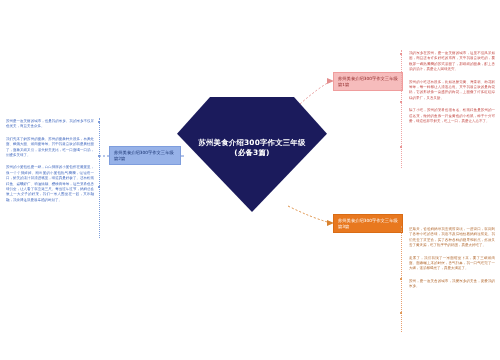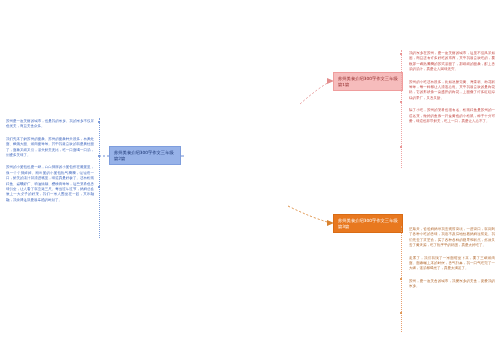--- a/index.html
+++ b/index.html
@@ -96,20 +96,23 @@
 
     <path d="M300 104 Q318 88 331 81" stroke="#e38d8d" stroke-width="0.9" stroke-dasharray="2,2" fill="none"></path>
     <path d="M334 81 L327 78 L327 84 Z" fill="#e38d8d"></path>
 
     <path d="M403 81 L401 81" stroke="#e38d8d" stroke-width="0.9" stroke-dasharray="2,2" fill="none"></path>
 
     <path d="M288 206 Q312 218 331 223" stroke="#d9822f" stroke-width="0.9" stroke-dasharray="2,2" fill="none"></path>
     <path d="M334 223 L327 220 L327 226 Z" fill="#d9822f"></path>
   </svg>
 
+  <div class="center-node">
+    <div class="center-label">苏州美食介绍300字作文三年级(必备3篇)</div>
+  </div>
 
   <div class="branch-label branch-blue">苏州美食介绍300字作文三年级 篇2篇</div>
   <div class="branch-label branch-pink">苏州美食介绍300字作文三年级 篇1篇</div>
   <div class="branch-label branch-orange">苏州美食介绍300字作文三年级 篇3篇</div>
 
   <div class="spine spine-blue"></div>
   <div class="spine spine-pink"></div>
   <div class="spine spine-orange"></div>
 
   <div class="bullet b-blue" style="left:98px;top:121px;"></div>

